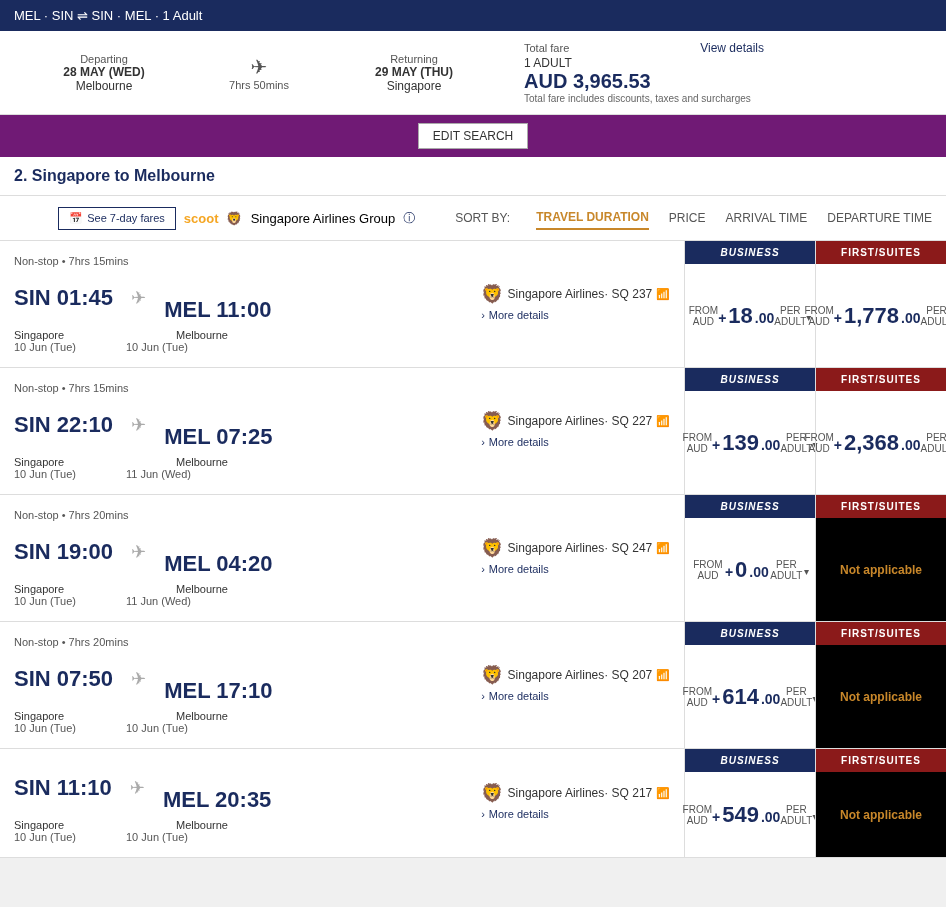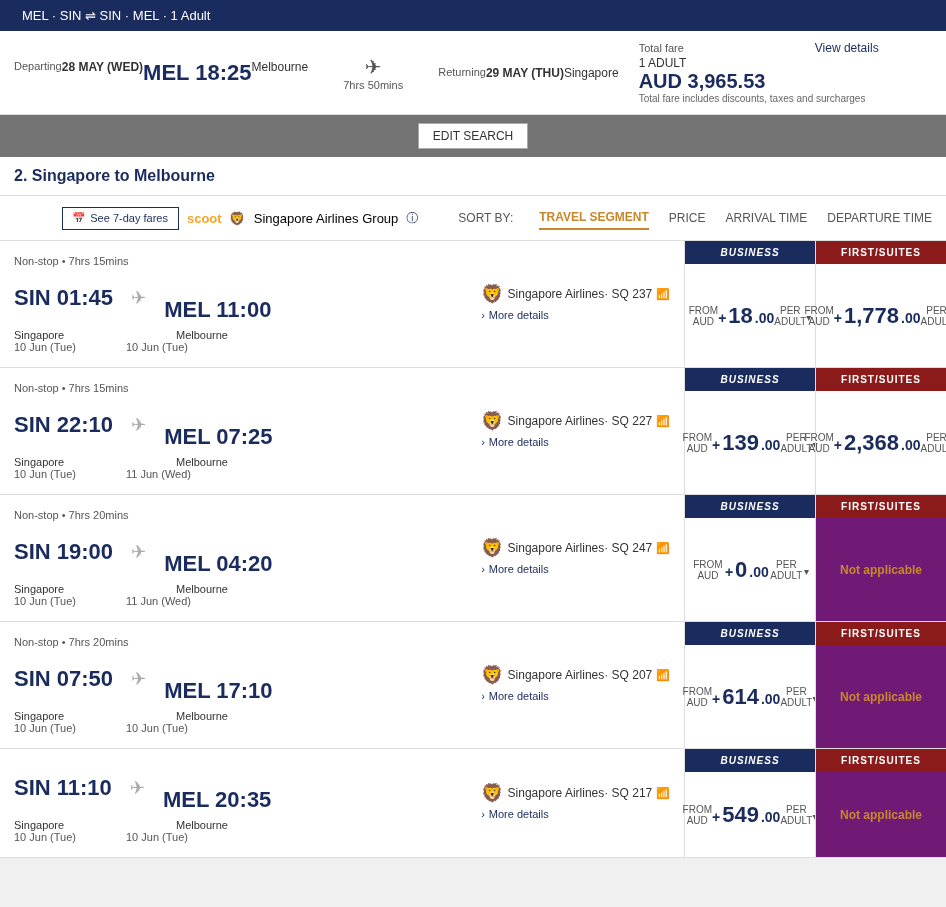--- a/index.html
+++ b/index.html
@@ -2,39 +2,41 @@
 <html><head>
   <meta charset="utf-8">
   <style>
     * { box-sizing: border-box; margin: 0; padding: 0; }
     body { font-family: Arial, sans-serif; font-size: 13px; background: #f0f0f0; width: 946px; }
 
     
     .top-nav {
       background: #1a2b5e;
       color: white;
-      padding: 8px 22px;
+      padding: 8px 14px;
       font-size: 13px;
       display: flex;
       align-items: center;
       gap: 6px;
     }
 
     
     .flight-header {
       background: white;
       border-bottom: 1px solid #ddd;
       padding: 10px 14px;
       display: flex;
       align-items: center;
       gap: 0;
     }
     .flight-header .dep-section {
       display: flex;
+      flex-direction: column;
       min-width: 180px;
+      align-items: center;
     }
     .flight-header .dep-label { font-size: 11px; color: #555; }
     .flight-header .dep-date { font-size: 12px; font-weight: bold; color: #333; }
     .flight-header .dep-time { font-size: 22px; font-weight: bold; color: #1a2b5e; }
     .flight-header .dep-city { font-size: 12px; color: #333; }
 
     .flight-middle {
       display: flex;
       flex-direction: column;
       align-items: center;
@@ -68,21 +70,21 @@
       padding-left: 20px;
     }
     .total-fare-section .fare-label { font-size: 11px; color: #555; }
     .total-fare-section .adult-label { font-size: 12px; color: #333; }
     .total-fare-section .fare-amount { font-size: 20px; font-weight: bold; color: #1a2b5e; }
     .total-fare-section .fare-note { font-size: 10px; color: #666; }
     .view-details { font-size: 12px; color: #1a2b5e; text-decoration: none; float: right; }
 
     
     .edit-search-bar {
-      background: #737373;
+      background: #701a75;
       text-align: center;
       padding: 8px;
       position: relative;
     }
     .section-title {
       background: white;
       padding: 10px 14px;
       font-size: 16px;
       font-weight: bold;
       color: #1a2b5e;
@@ -218,41 +220,40 @@
     .fare-decimal { font-size: 14px; color: #1a2b5e; font-weight: bold; }
     .fare-per-adult { font-size: 10px; color: #555; }
     .fare-chevron { font-size: 10px; color: #555; text-align: center; padding-top: 4px; }
 
     .not-applicable {
       flex: 1;
       display: flex;
       align-items: center;
       justify-content: center;
       padding: 10px 6px;
-      background: #701a75;
+      background: #000000;
     }
     .not-applicable span { font-size: 12px; color: #c8872a; font-weight: bold; text-align: center; }
 
     .airline-logo { font-size: 18px; }
     .wifi-icon { font-size: 11px; color: #555; }
     .scoot-logo { color: #f5a623; font-weight: bold; font-size: 13px; }
     .info-icon { color: #1a2b5e; cursor: pointer; font-size: 12px; }
   </style>
 </head>
 <body>
 
 <div class="top-nav">
   <span>MEL · SIN ⇌ SIN · MEL · 1 Adult</span>
 </div>
 
 <div class="flight-header">
   <div class="dep-section">
     <span class="dep-label">Departing</span>
     <span class="dep-date">28 MAY (WED)</span>
-    <span class="dep-time">MEL 18:25</span>
     <span class="dep-city">Melbourne</span>
   </div>
   <div class="flight-middle">
     <span class="plane-icon">✈</span>
     <span class="duration">7hrs 50mins</span>
   </div>
   <div class="dep-section">
     <span class="dep-label">Returning</span>
     <span class="dep-date">29 MAY (THU)</span>
     <span class="dep-city">Singapore</span>
@@ -279,21 +280,21 @@
     <button class="see-fares-btn">
       <span>📅</span>
       <span>See 7-day fares</span>
     </button>
     <span class="scoot-logo">scoot</span>
     <span>🦁</span>
     <span>Singapore Airlines Group</span>
     <span class="info-icon">ⓘ</span>
   </div>
   <span class="sort-label">SORT BY:</span>
-  <span class="sort-option active">TRAVEL SEGMENT</span>
+  <span class="sort-option active">TRAVEL DURATION</span>
   <span class="sort-option">PRICE</span>
   <span class="sort-option">ARRIVAL TIME</span>
   <span class="sort-option">DEPARTURE TIME</span>
 </div>
 
 <div id="flights-container">
     <div class="flight-row">
     <div class="flight-info">
       <div class="flight-duration-line">Non-stop • 7hrs 15mins</div>
       <div class="flight-times">

